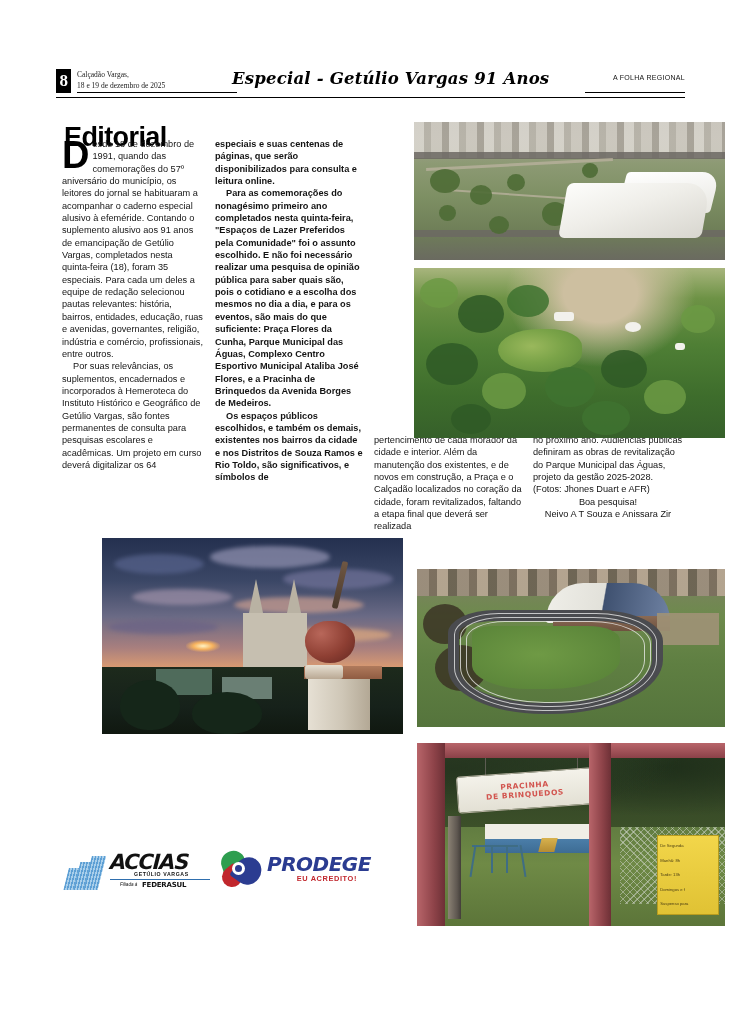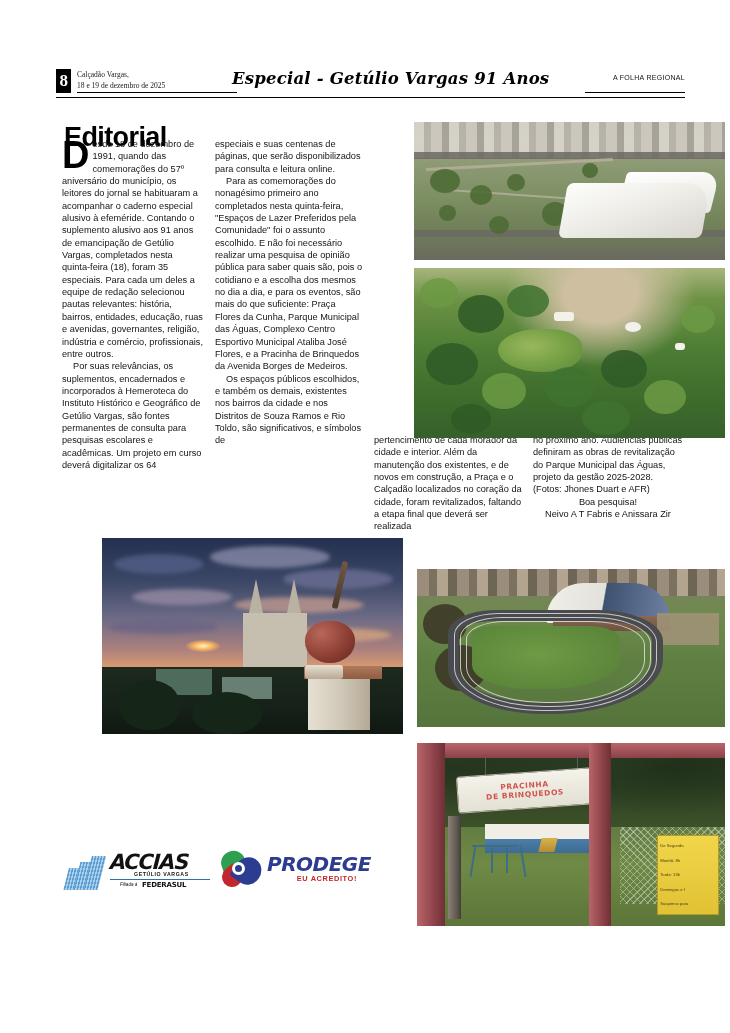--- a/index.html
+++ b/index.html
@@ -107,21 +107,21 @@
     font-family: "Liberation Sans", sans-serif;
     font-size: 9.2px;
     line-height: 12.35px;
     color: #141414;
     text-align: left;
   }
   .col p { margin: 0; }
   .col p.indent { text-indent: 11px; }
 
   .col-1 { left: 62px; top: 138px; width: 141px; }
-  .col-2 { left: 215px; top: 138px; width: 148px; }
+  .col-2 { left: 215px; top: 138px; width: 148px; font-weight: bold; }
   .col-3 { left: 374px; top: 434px; width: 148px; }
   .col-4 { left: 533px; top: 434px; width: 150px; }
 
   .dropcap {
     float: left;
     font-family: "Liberation Sans", sans-serif;
     font-weight: bold;
     font-size: 38px;
     line-height: 31px;
     padding: 2px 3px 0 0;
@@ -374,21 +374,21 @@
     <p class="indent">Os espaços públicos escolhidos, e também os demais, existentes nos bairros da cidade e nos Distritos de Souza Ramos e Rio Toldo, são significativos, e símbolos de</p>
   </div>
 
   <div class="col col-3">
     <p>pertencimento de cada morador da cidade e interior. Além da manutenção dos existentes, e de novos em construção, a Praça e o Calçadão localizados no coração da cidade, foram revitalizados, faltando a etapa final que deverá ser realizada</p>
   </div>
 
   <div class="col col-4">
     <p>no próximo ano. Audiências públicas definiram as obras de revitalização do Parque Municipal das Águas, projeto da gestão 2025-2028. (Fotos: Jhones Duart e AFR)</p>
     <p class="sig-center">Boa pesquisa!</p>
-    <p class="sig-right">Neivo A T Fabris e Anissara Zir</p>
+    <p class="sig-right">Neivo A T Souza e Anissara Zir</p>
   </div>
 
   <figure class="photo photo-1">
     <div class="ph-layer p1-bg"></div>
     <div class="ph-layer p1-buildings"></div>
     <div class="ph-layer p1-road-h" style="top:22%;"></div>
     <div class="ph-layer p1-road-h" style="top:78%;"></div>
     <div class="ph-layer p1-path" style="left:4%;top:30%;width:60%;height:3px;transform:rotate(-3deg);"></div>
     <div class="ph-layer p1-path" style="left:12%;top:52%;width:44%;height:2px;transform:rotate(4deg);"></div>
     <div class="ph-layer p1-green" style="left:5%;top:34%;width:30px;height:24px;"></div>

